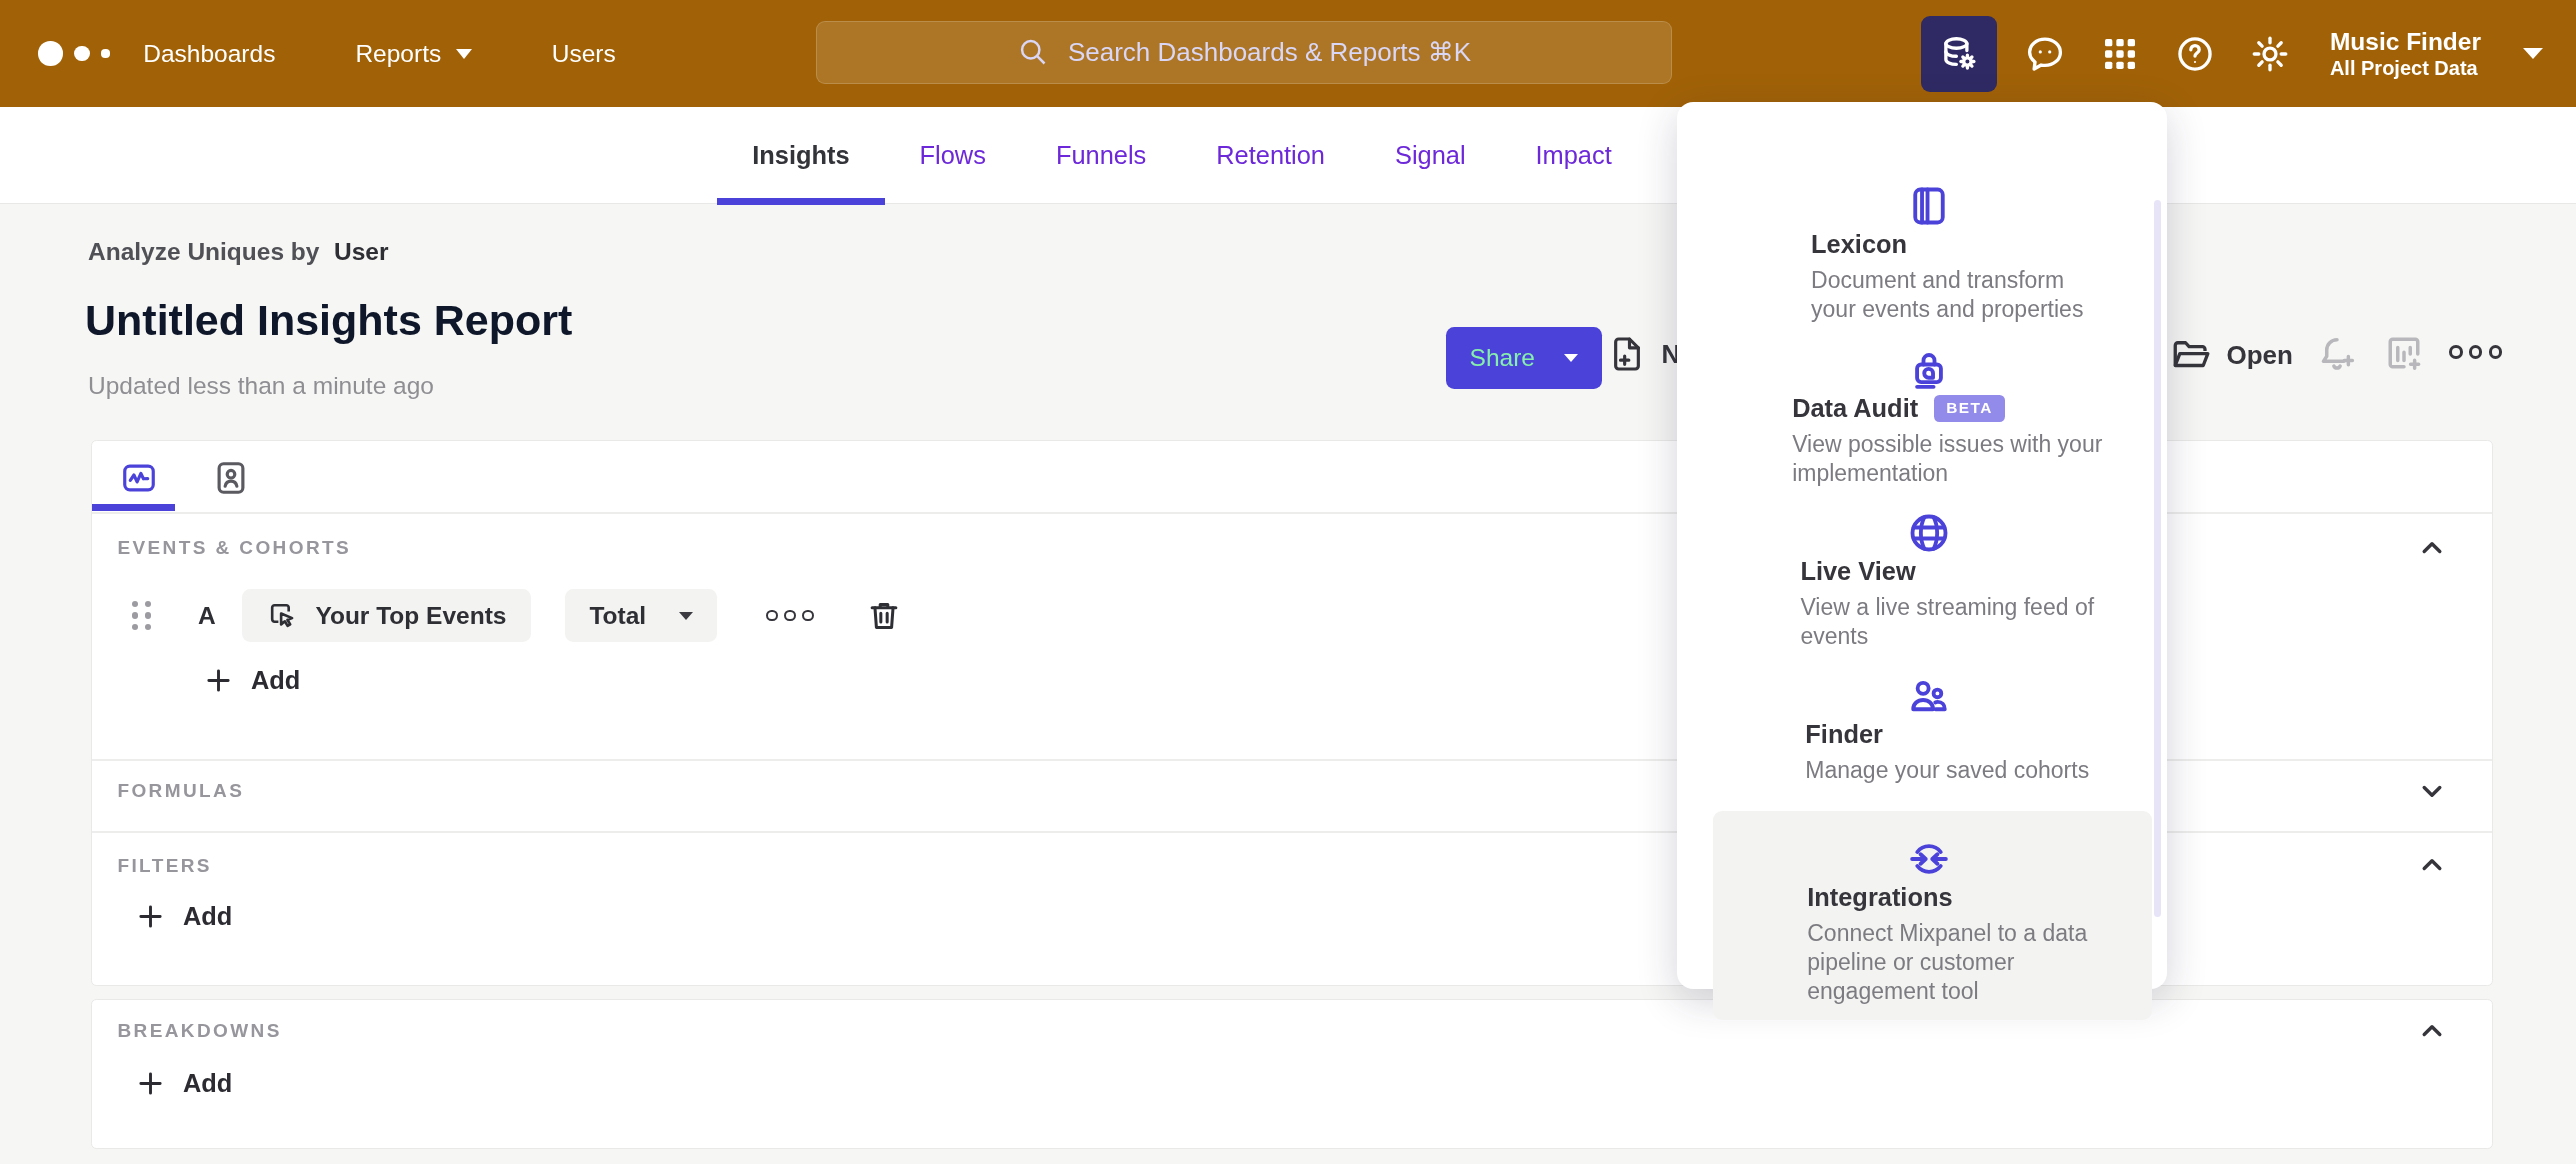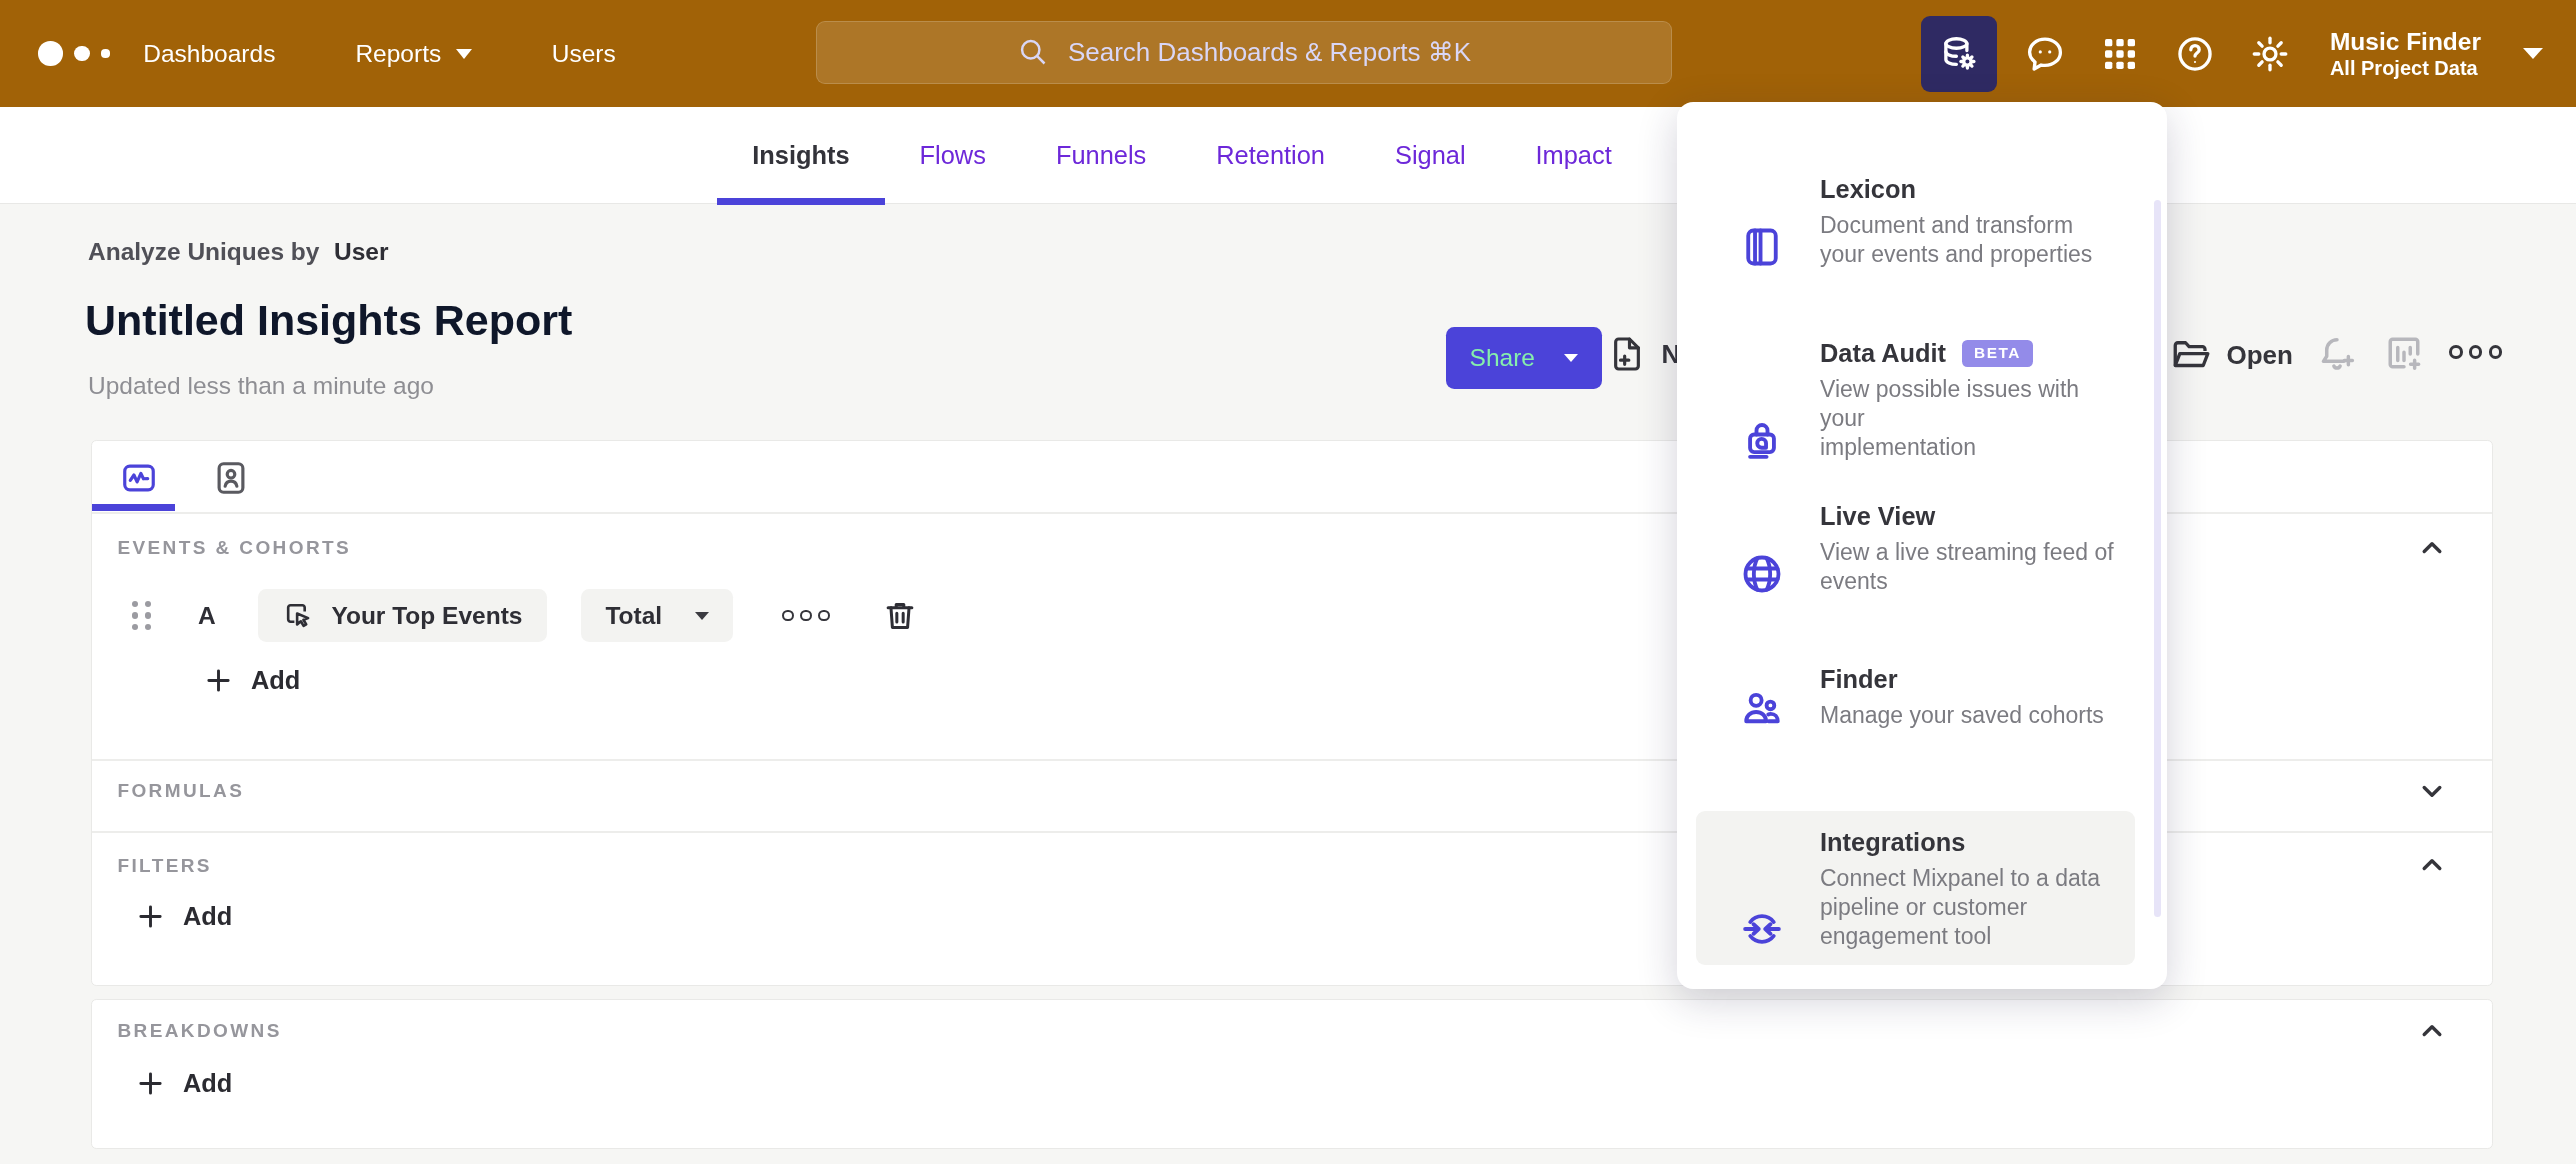--- a/index.html
+++ b/index.html
@@ -73,33 +73,33 @@
   .hr { position:absolute; left:0; right:0; height:1.8px; background:#ededeb; }
   .sec-label { position:absolute; left:25.4px; font-size:19px; font-weight:700; letter-spacing:2.4px; color:#96969c; }
   .collapse { position:absolute; right:42px; width:36px; height:36px; display:flex; align-items:center; justify-content:center; cursor:pointer; }
 
   .event-row { position:absolute; top:148px; left:40px; display:flex; align-items:center; height:53px; }
   .drag { display:grid; grid-template-columns:6.3px 6.3px; gap:5.4px 6.3px; cursor:grab; }
   .drag i { width:6.3px; height:6.3px; border-radius:50%; background:#9b9ba1; }
   .ev-letter { font-size:24.5px; font-weight:700; color:#2e2e35; margin-left:47px; }
   .pill { height:53px; border-radius:8.2px; background:#f3f3f1; display:flex; align-items:center; gap:16.3px; padding:0 24.5px;
     font-size:24.5px; font-weight:700; color:#2e2e35; cursor:pointer; }
-  .pill.event { margin-left:42px; }
+  .pill.event { margin-left:26px; }
   .pill.metric { margin-left:34px; gap:18px; }
   .row-more { margin-left:49px; }
   .row-more i { width:11.8px; height:11.8px; border-width:2.7px; }
   .trash { margin-left:51px; cursor:pointer; }
 
   .add-btn { position:absolute; display:flex; align-items:center; gap:18px; font-size:25.4px; font-weight:700; color:#2b2b31; cursor:pointer; }
 
   
   .menu { position:absolute; left:1677px; top:102px; width:490px; height:887px; background:#fff; border-radius:16.3px;
     box-shadow:0 11px 40px rgba(35,32,70,0.20); z-index:50; }
   .menu::after { content:""; position:absolute; right:6.3px; top:98px; width:6.3px; height:717px; border-radius:3.6px; background:#e7e4f8; }
-  .menu-item { position:absolute; left:19px; width:439px; border-radius:9px; padding:14.5px 14.5px 14.5px 44px; display:flex; align-items:flex-end; cursor:pointer; }
+  .menu-item { position:absolute; left:36px; width:439px; border-radius:9px; padding:14.5px 14.5px 14.5px 44px; display:flex; align-items:center; cursor:pointer;flex-direction:column; }
   .menu-item.hl { background:#f3f3f1; }
   .mi-icon { width:44px; height:44px; flex:none; margin:11px 36px 0 0; }
   .mi-title { font-size:25.4px; font-weight:700; color:#35353b; line-height:33px; display:flex; align-items:center; gap:16.3px; }
   .badge { background:#938BE9; color:#fff; font-size:15.4px; font-weight:700; letter-spacing:1.5px; padding:4.5px 11.8px; border-radius:5.4px; line-height:18px; }
   .mi-desc { font-size:23px; color:#7b7b81; line-height:29px; margin-top:5.4px; }
 </style>
 </head>
 <body>
 
 <div class="topnav">

